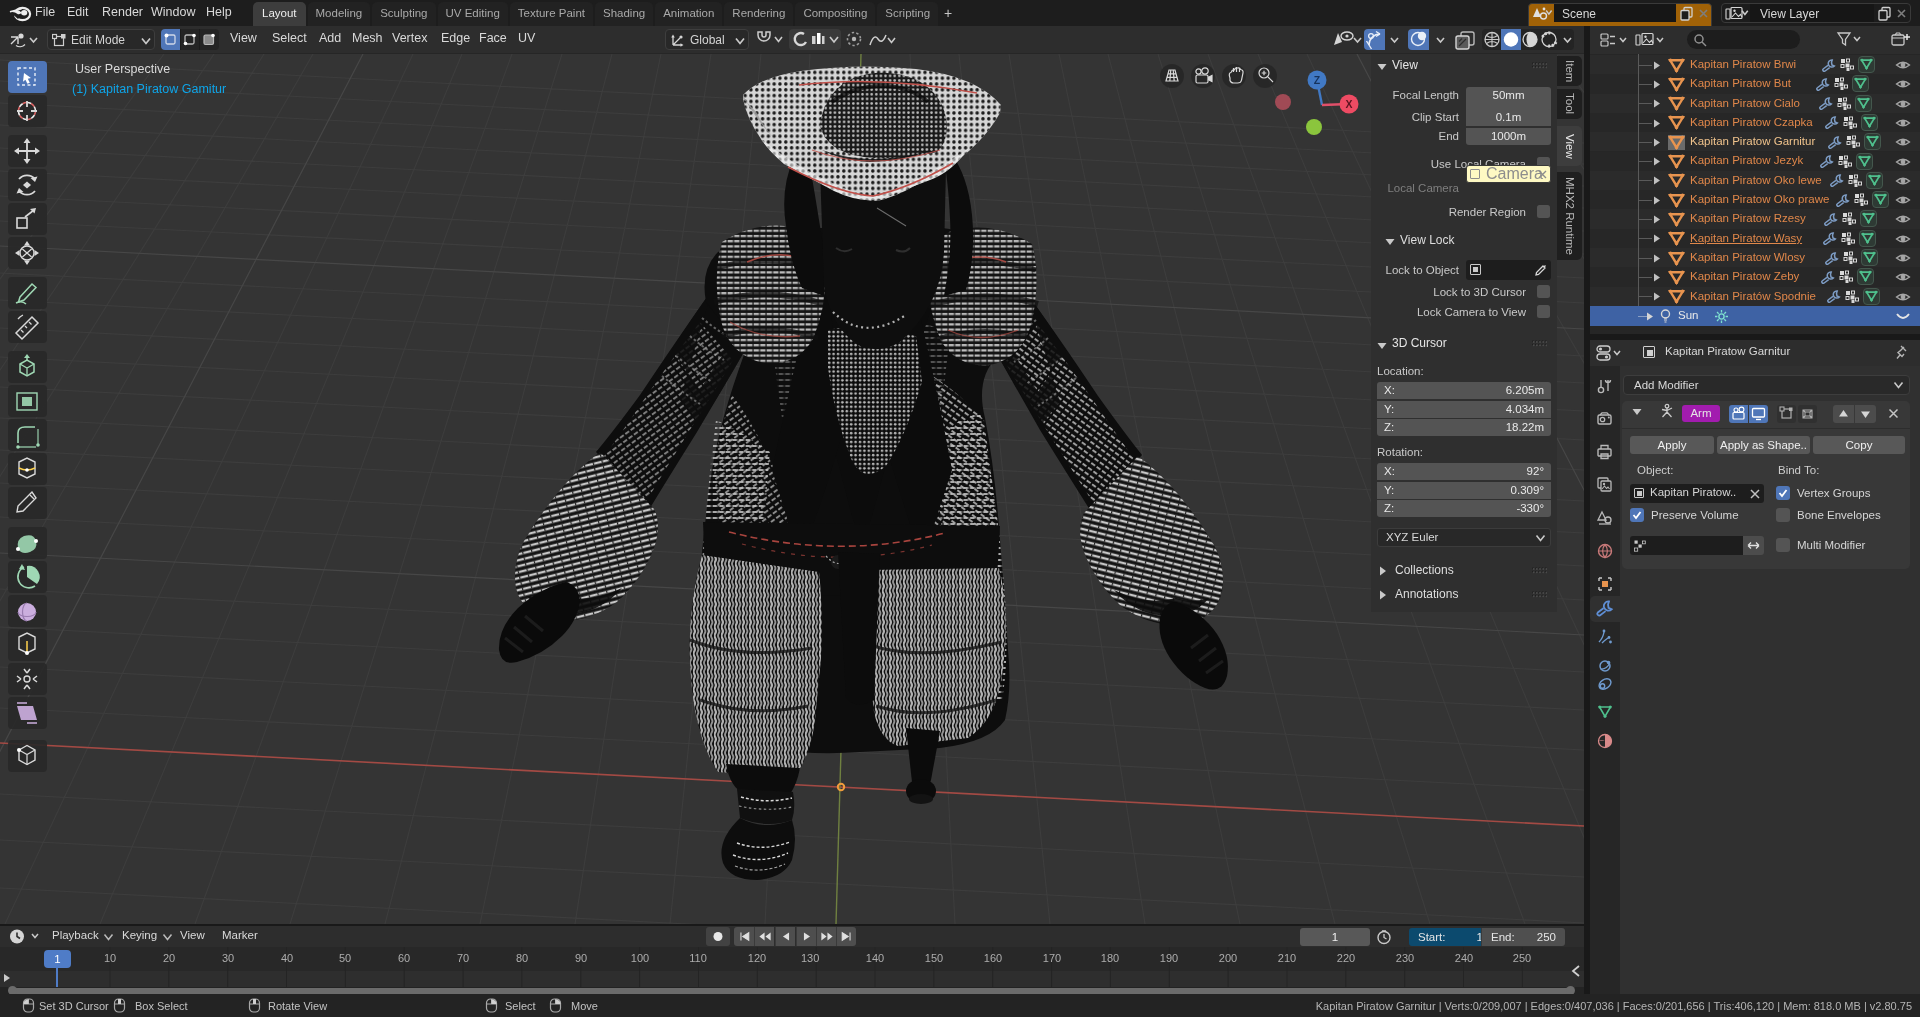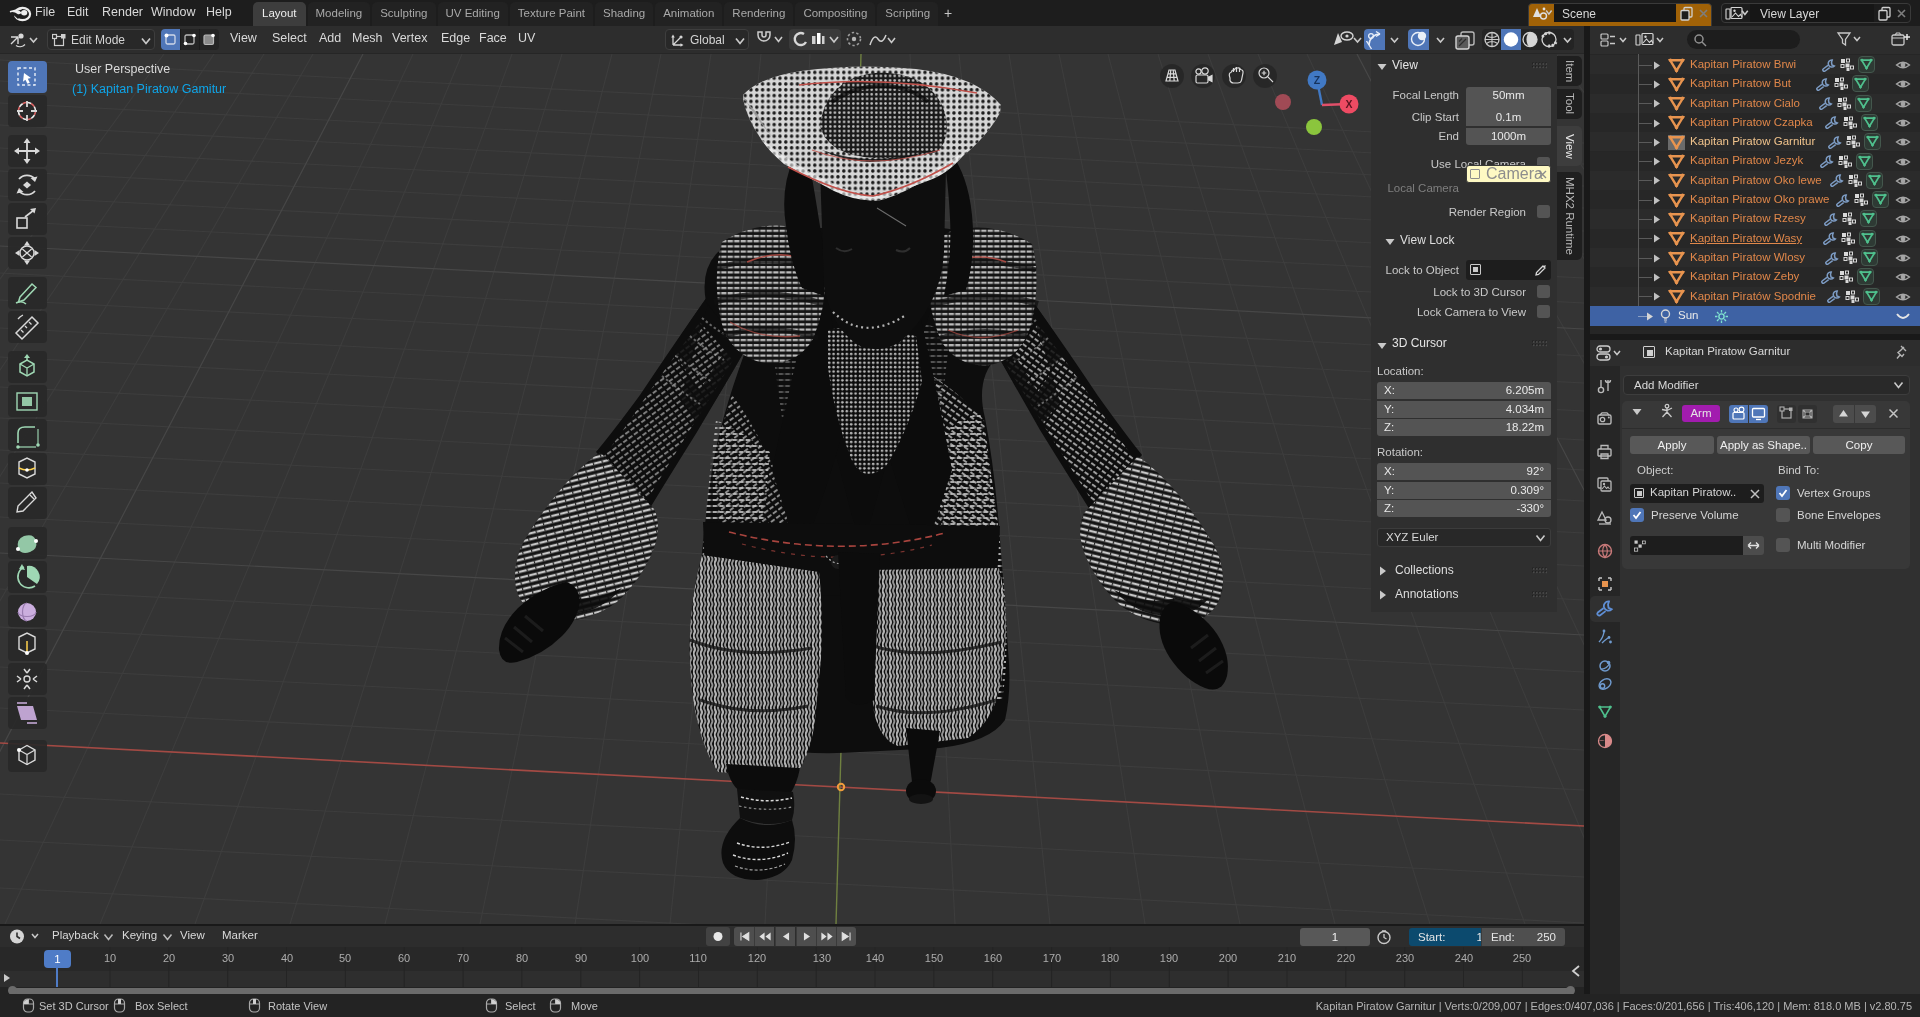--- a/index.html
+++ b/index.html
@@ -1401,21 +1401,21 @@
     <div class="abs" style="left:213px;top:26px;width:30px;text-align:center;font-size:11px;color:#adadad;">30</div>
     <div class="abs" style="left:272px;top:26px;width:30px;text-align:center;font-size:11px;color:#adadad;">40</div>
     <div class="abs" style="left:330px;top:26px;width:30px;text-align:center;font-size:11px;color:#adadad;">50</div>
     <div class="abs" style="left:389px;top:26px;width:30px;text-align:center;font-size:11px;color:#adadad;">60</div>
     <div class="abs" style="left:448px;top:26px;width:30px;text-align:center;font-size:11px;color:#adadad;">70</div>
     <div class="abs" style="left:507px;top:26px;width:30px;text-align:center;font-size:11px;color:#adadad;">80</div>
     <div class="abs" style="left:566px;top:26px;width:30px;text-align:center;font-size:11px;color:#adadad;">90</div>
     <div class="abs" style="left:625px;top:26px;width:30px;text-align:center;font-size:11px;color:#adadad;">100</div>
     <div class="abs" style="left:683px;top:26px;width:30px;text-align:center;font-size:11px;color:#adadad;">110</div>
     <div class="abs" style="left:742px;top:26px;width:30px;text-align:center;font-size:11px;color:#adadad;">120</div>
-    <div class="abs" style="left:801px;top:26px;width:30px;text-align:right;font-size:11px;color:#adadad;">130</div>
+    <div class="abs" style="left:801px;top:26px;width:30px;text-align:left;font-size:11px;color:#adadad;">130</div>
     <div class="abs" style="left:860px;top:26px;width:30px;text-align:center;font-size:11px;color:#adadad;">140</div>
     <div class="abs" style="left:919px;top:26px;width:30px;text-align:center;font-size:11px;color:#adadad;">150</div>
     <div class="abs" style="left:978px;top:26px;width:30px;text-align:center;font-size:11px;color:#adadad;">160</div>
     <div class="abs" style="left:1037px;top:26px;width:30px;text-align:center;font-size:11px;color:#adadad;">170</div>
     <div class="abs" style="left:1095px;top:26px;width:30px;text-align:center;font-size:11px;color:#adadad;">180</div>
     <div class="abs" style="left:1154px;top:26px;width:30px;text-align:center;font-size:11px;color:#adadad;">190</div>
     <div class="abs" style="left:1213px;top:26px;width:30px;text-align:center;font-size:11px;color:#adadad;">200</div>
     <div class="abs" style="left:1272px;top:26px;width:30px;text-align:center;font-size:11px;color:#adadad;">210</div>
     <div class="abs" style="left:1331px;top:26px;width:30px;text-align:center;font-size:11px;color:#adadad;">220</div>
     <div class="abs" style="left:1390px;top:26px;width:30px;text-align:center;font-size:11px;color:#adadad;">230</div>

